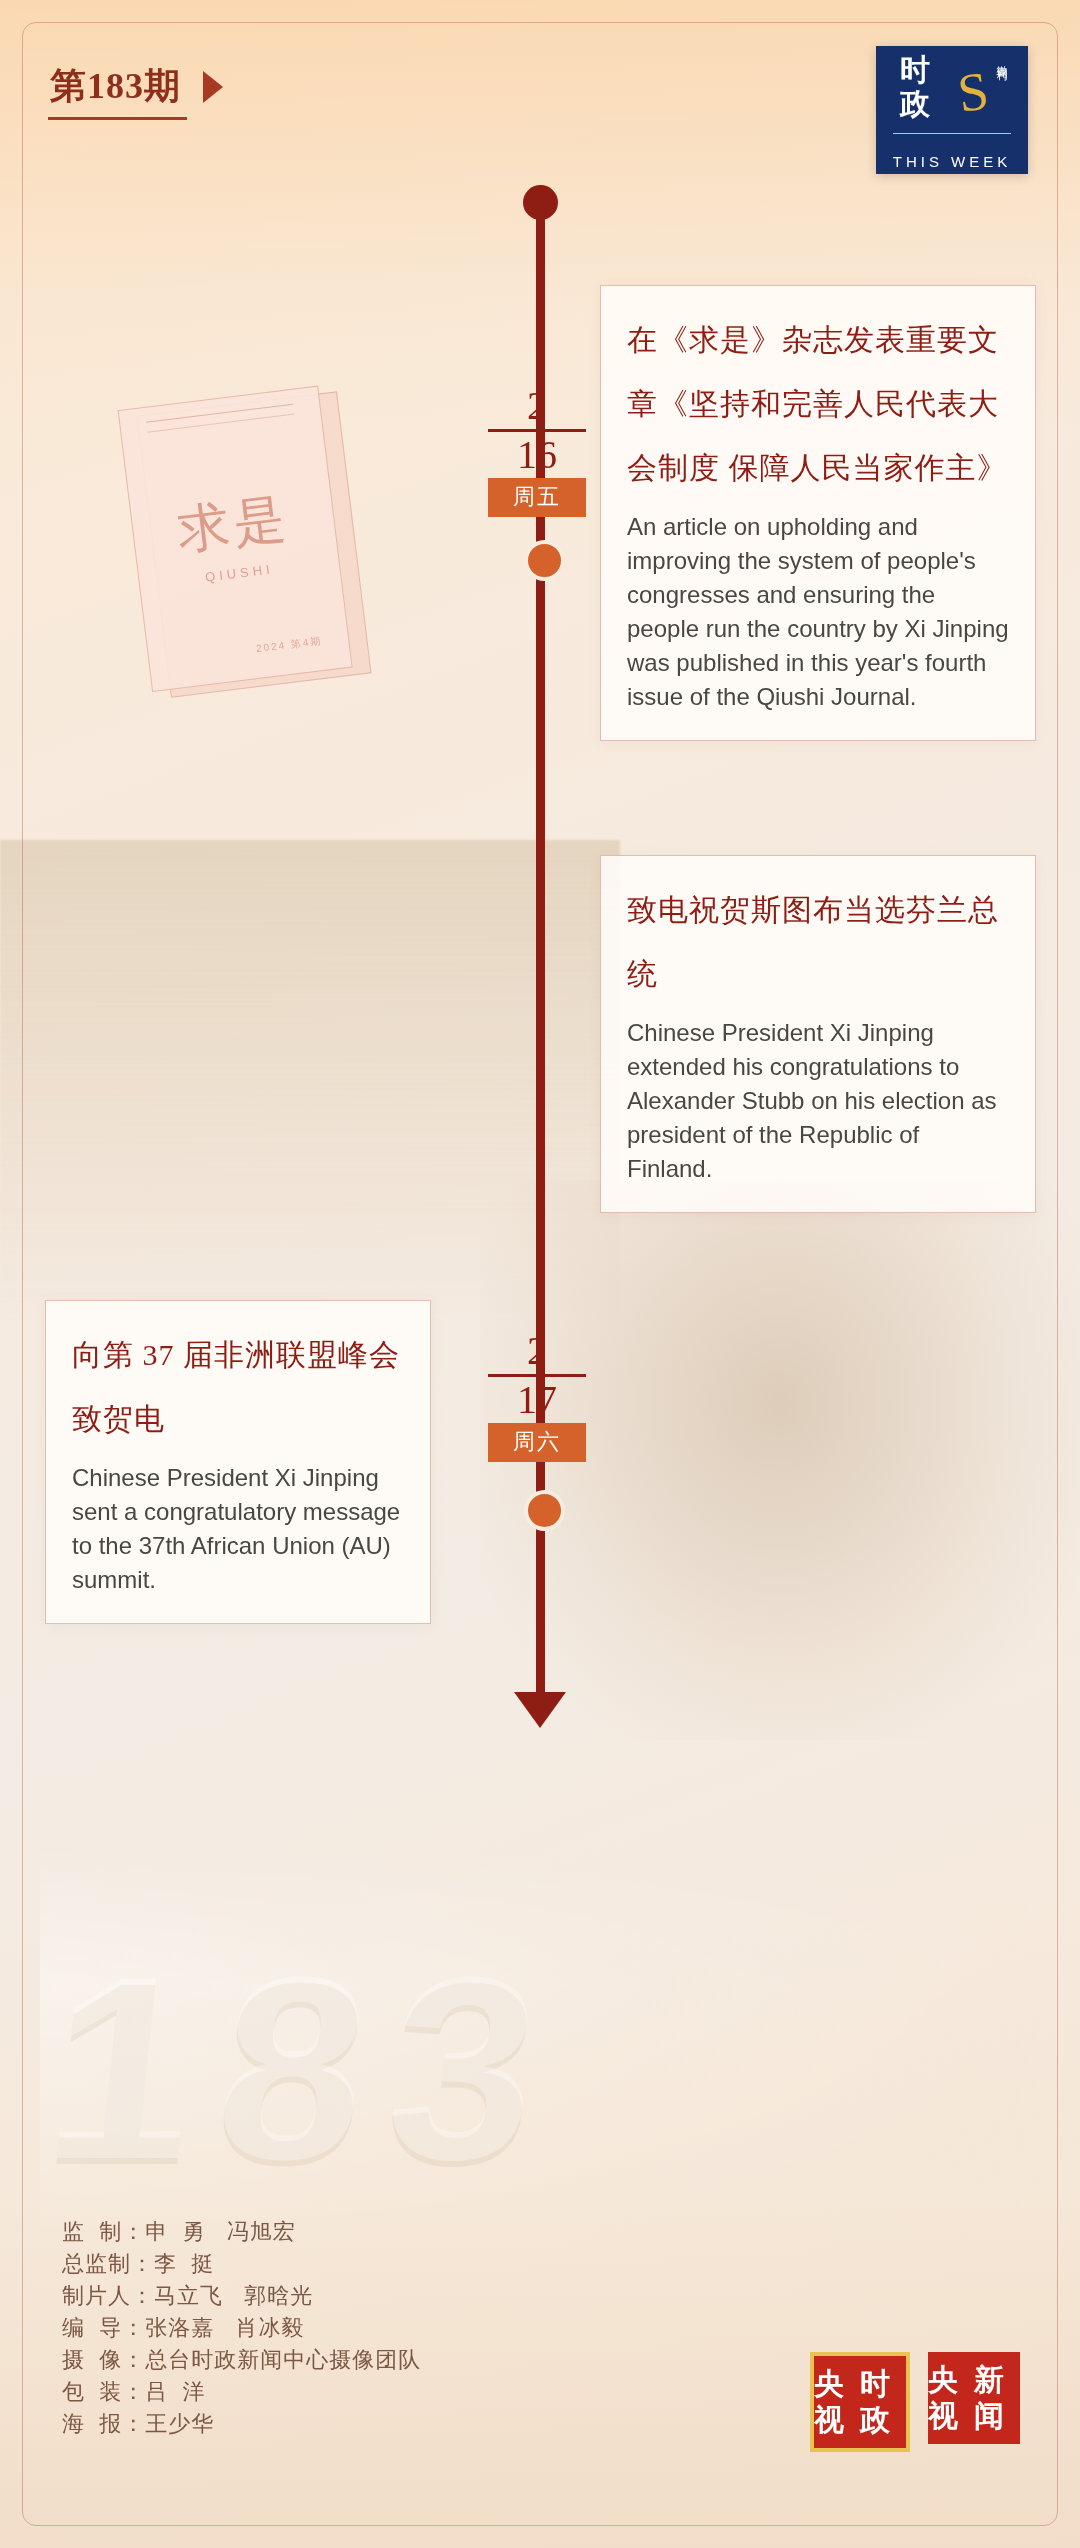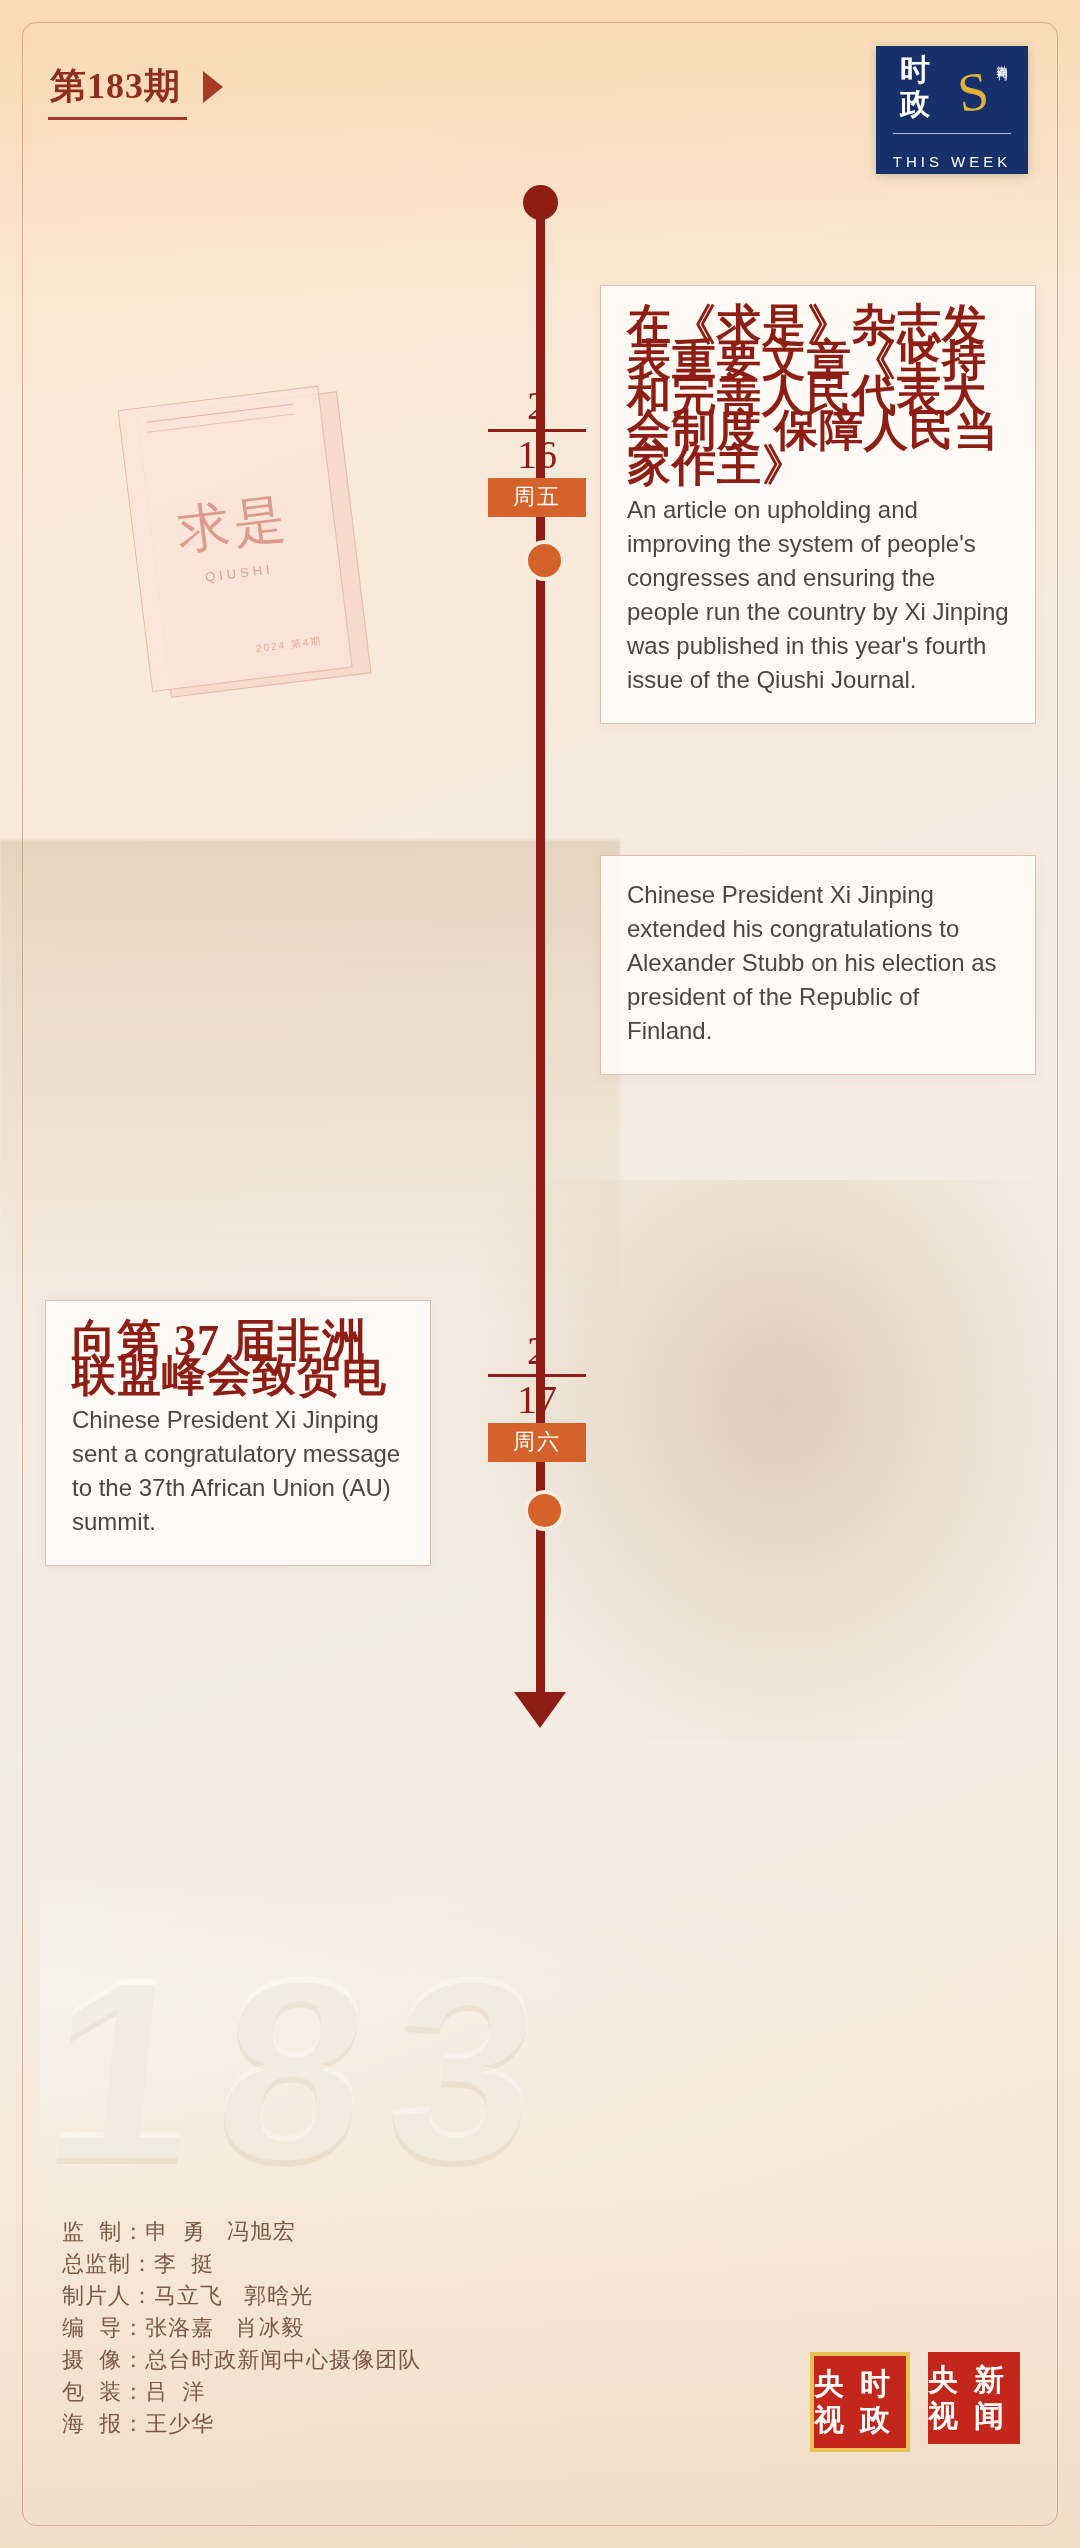--- a/index.html
+++ b/index.html
@@ -285,24 +285,24 @@
     position: absolute;
     background: rgba(255,252,248,0.88);
     border: 1px solid rgba(186,120,90,0.45);
     padding: 22px 26px 26px;
     box-sizing: border-box;
     box-shadow: 0 2px 12px rgba(150,100,70,0.07);
   }
   .card h2 {
     margin: 0 0 10px;
     font-family: "Liberation Serif", serif;
-    font-size: 44px;
-    line-height: 35px;
+    font-size: 30px;
+    line-height: 64px;
     color: #8e1d14;
-    font-weight: 700;
+    font-weight: 400;
     letter-spacing: 1px;
   }
   .card p {
     margin: 0;
     font-size: 24px;
     line-height: 34px;
     color: #4a4641;
   }
 
   #card1 { left: 600px; top: 285px; width: 436px; }
@@ -409,20 +409,21 @@
     <div class="d-d">17</div>
     <div class="d-w">周六</div>
   </div>
 
   <div class="card" id="card1">
     <h2>在《求是》杂志发表重要文章《坚持和完善人民代表大会制度 保障人民当家作主》</h2>
     <p>An article on upholding and improving the system of people's congresses and ensuring the people run the country by Xi Jinping was published in this year's fourth issue of the Qiushi Journal.</p>
   </div>
 
   <div class="card" id="card2">
+    <h2>致电祝贺斯图布当选芬兰总统</h2>
     <p>Chinese President Xi Jinping extended his congratulations to Alexander Stubb on his election as president of the Republic of Finland.</p>
   </div>
 
   <div class="card" id="card3">
     <h2>向第 37 届非洲联盟峰会致贺电</h2>
     <p>Chinese President Xi Jinping sent a congratulatory message to the 37th African Union (AU) summit.</p>
   </div>
 
   <div class="credits">
     <div class="row">监  制：申  勇   冯旭宏</div>

